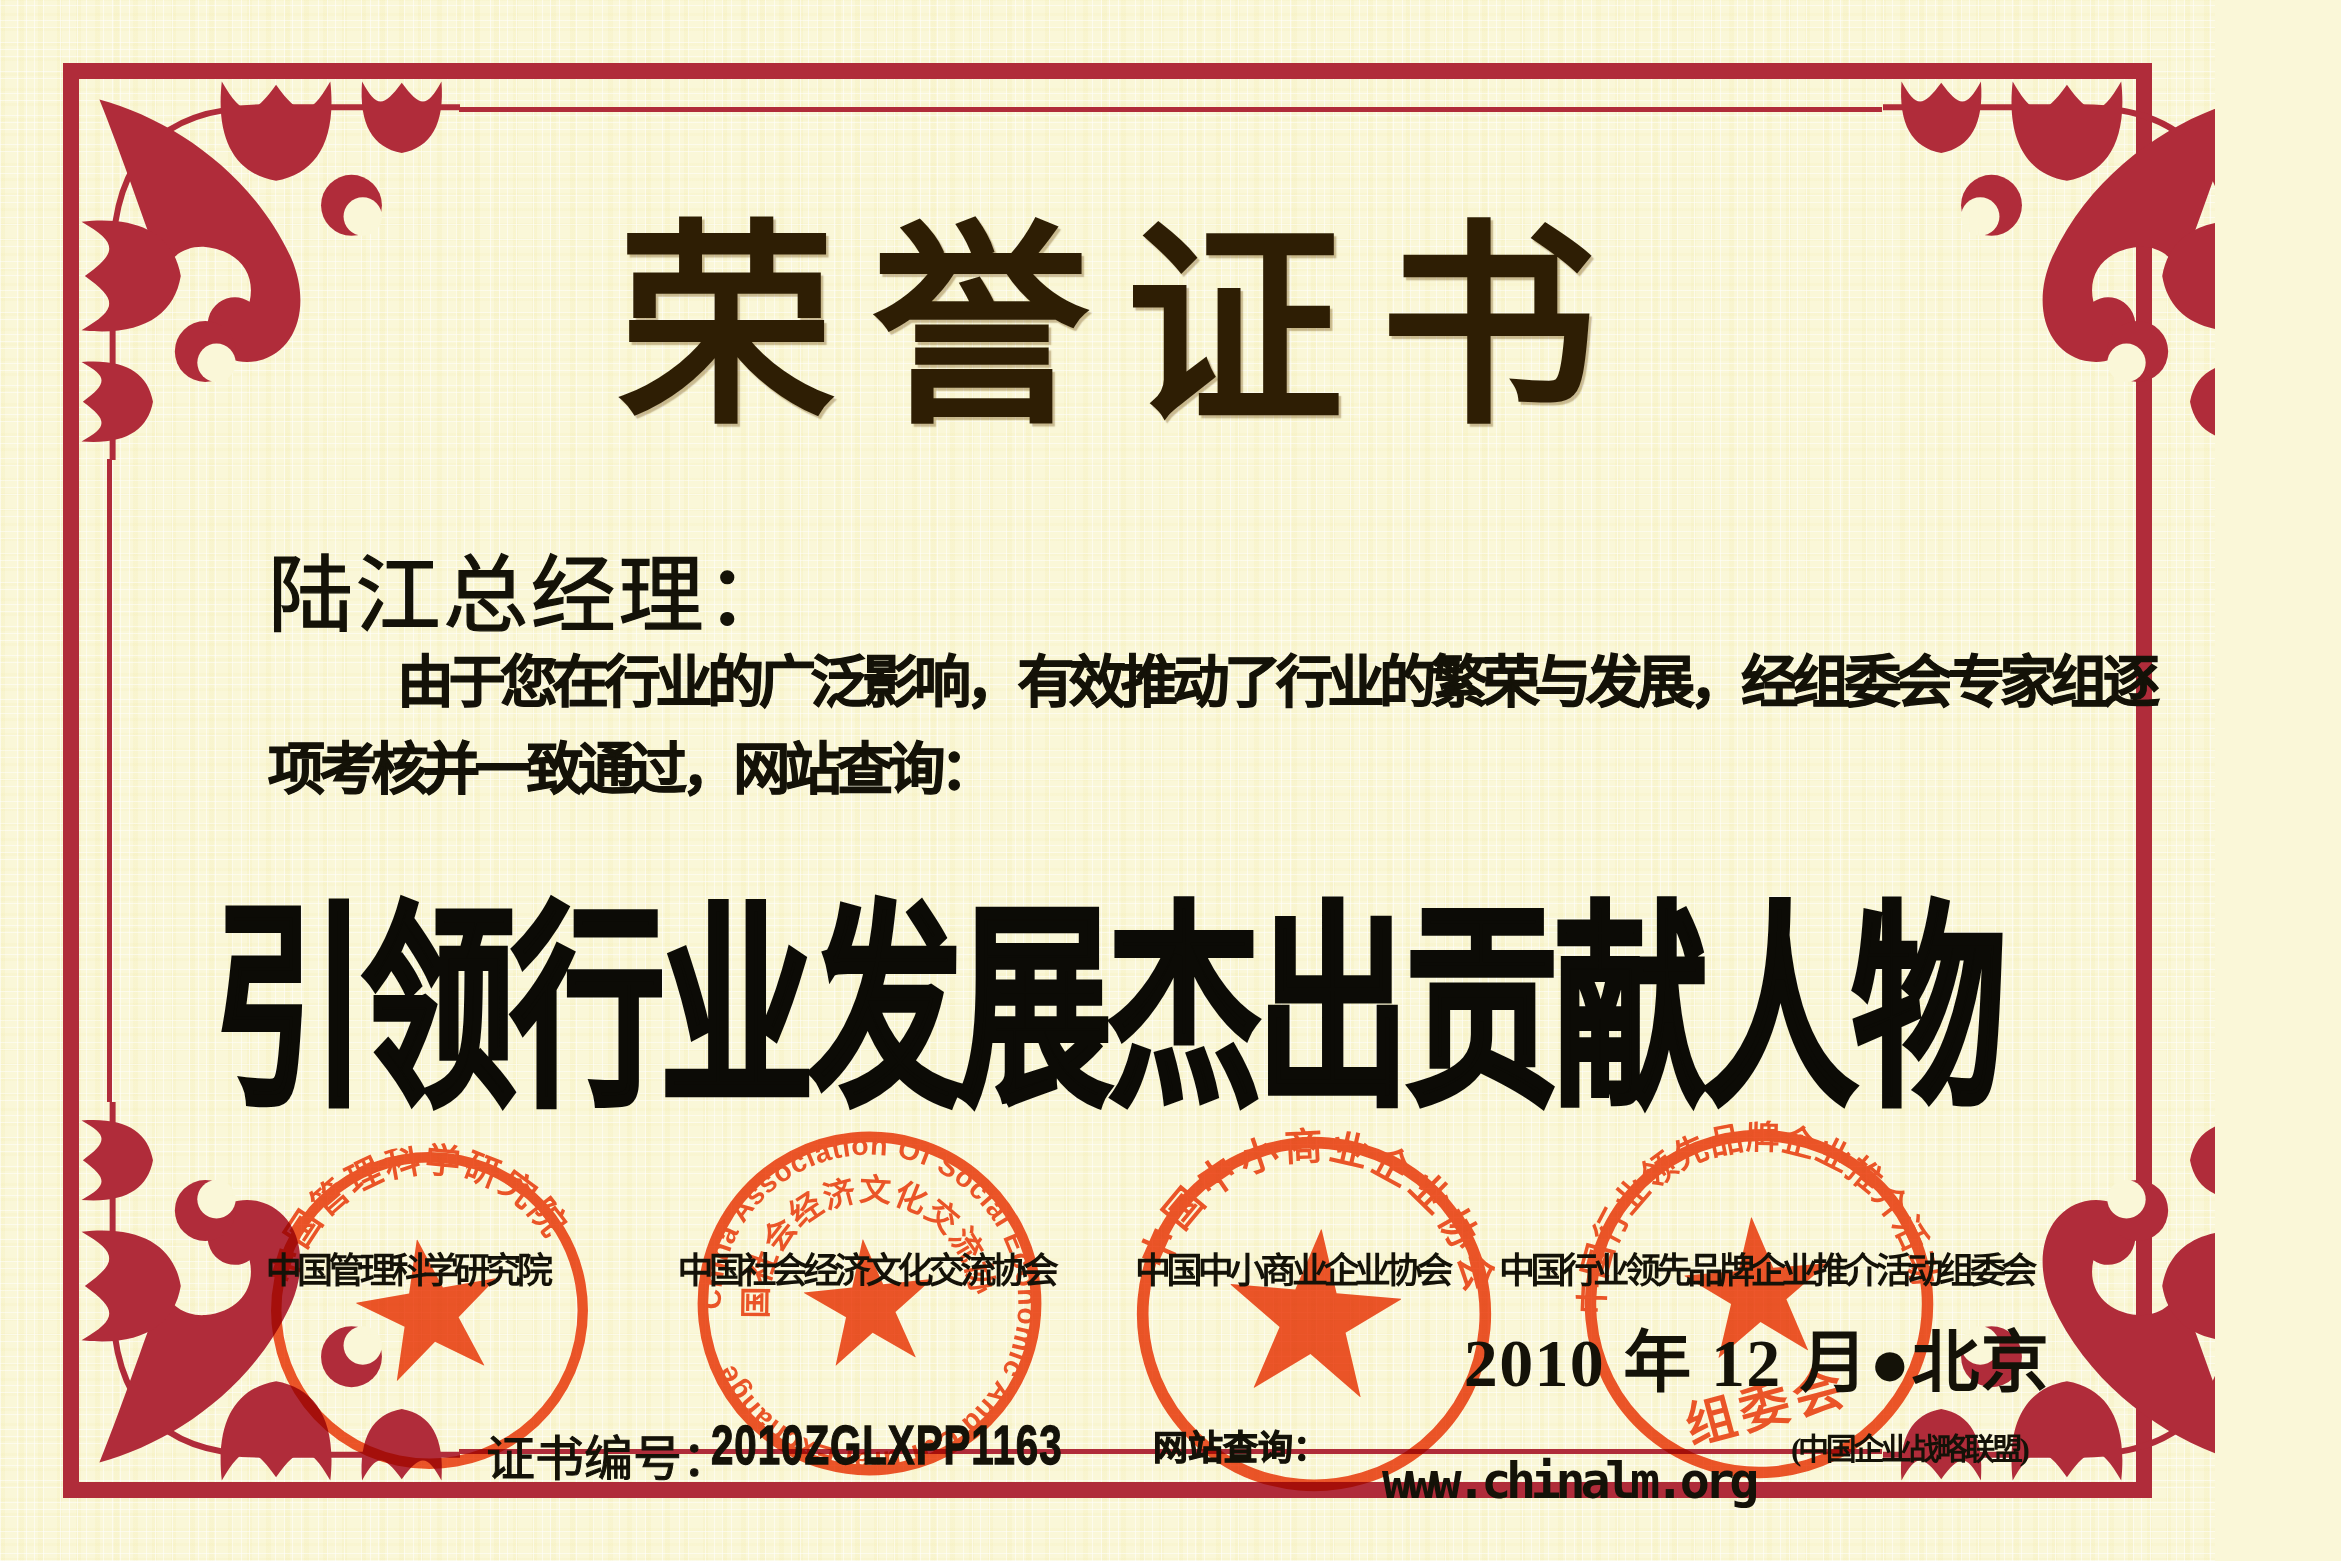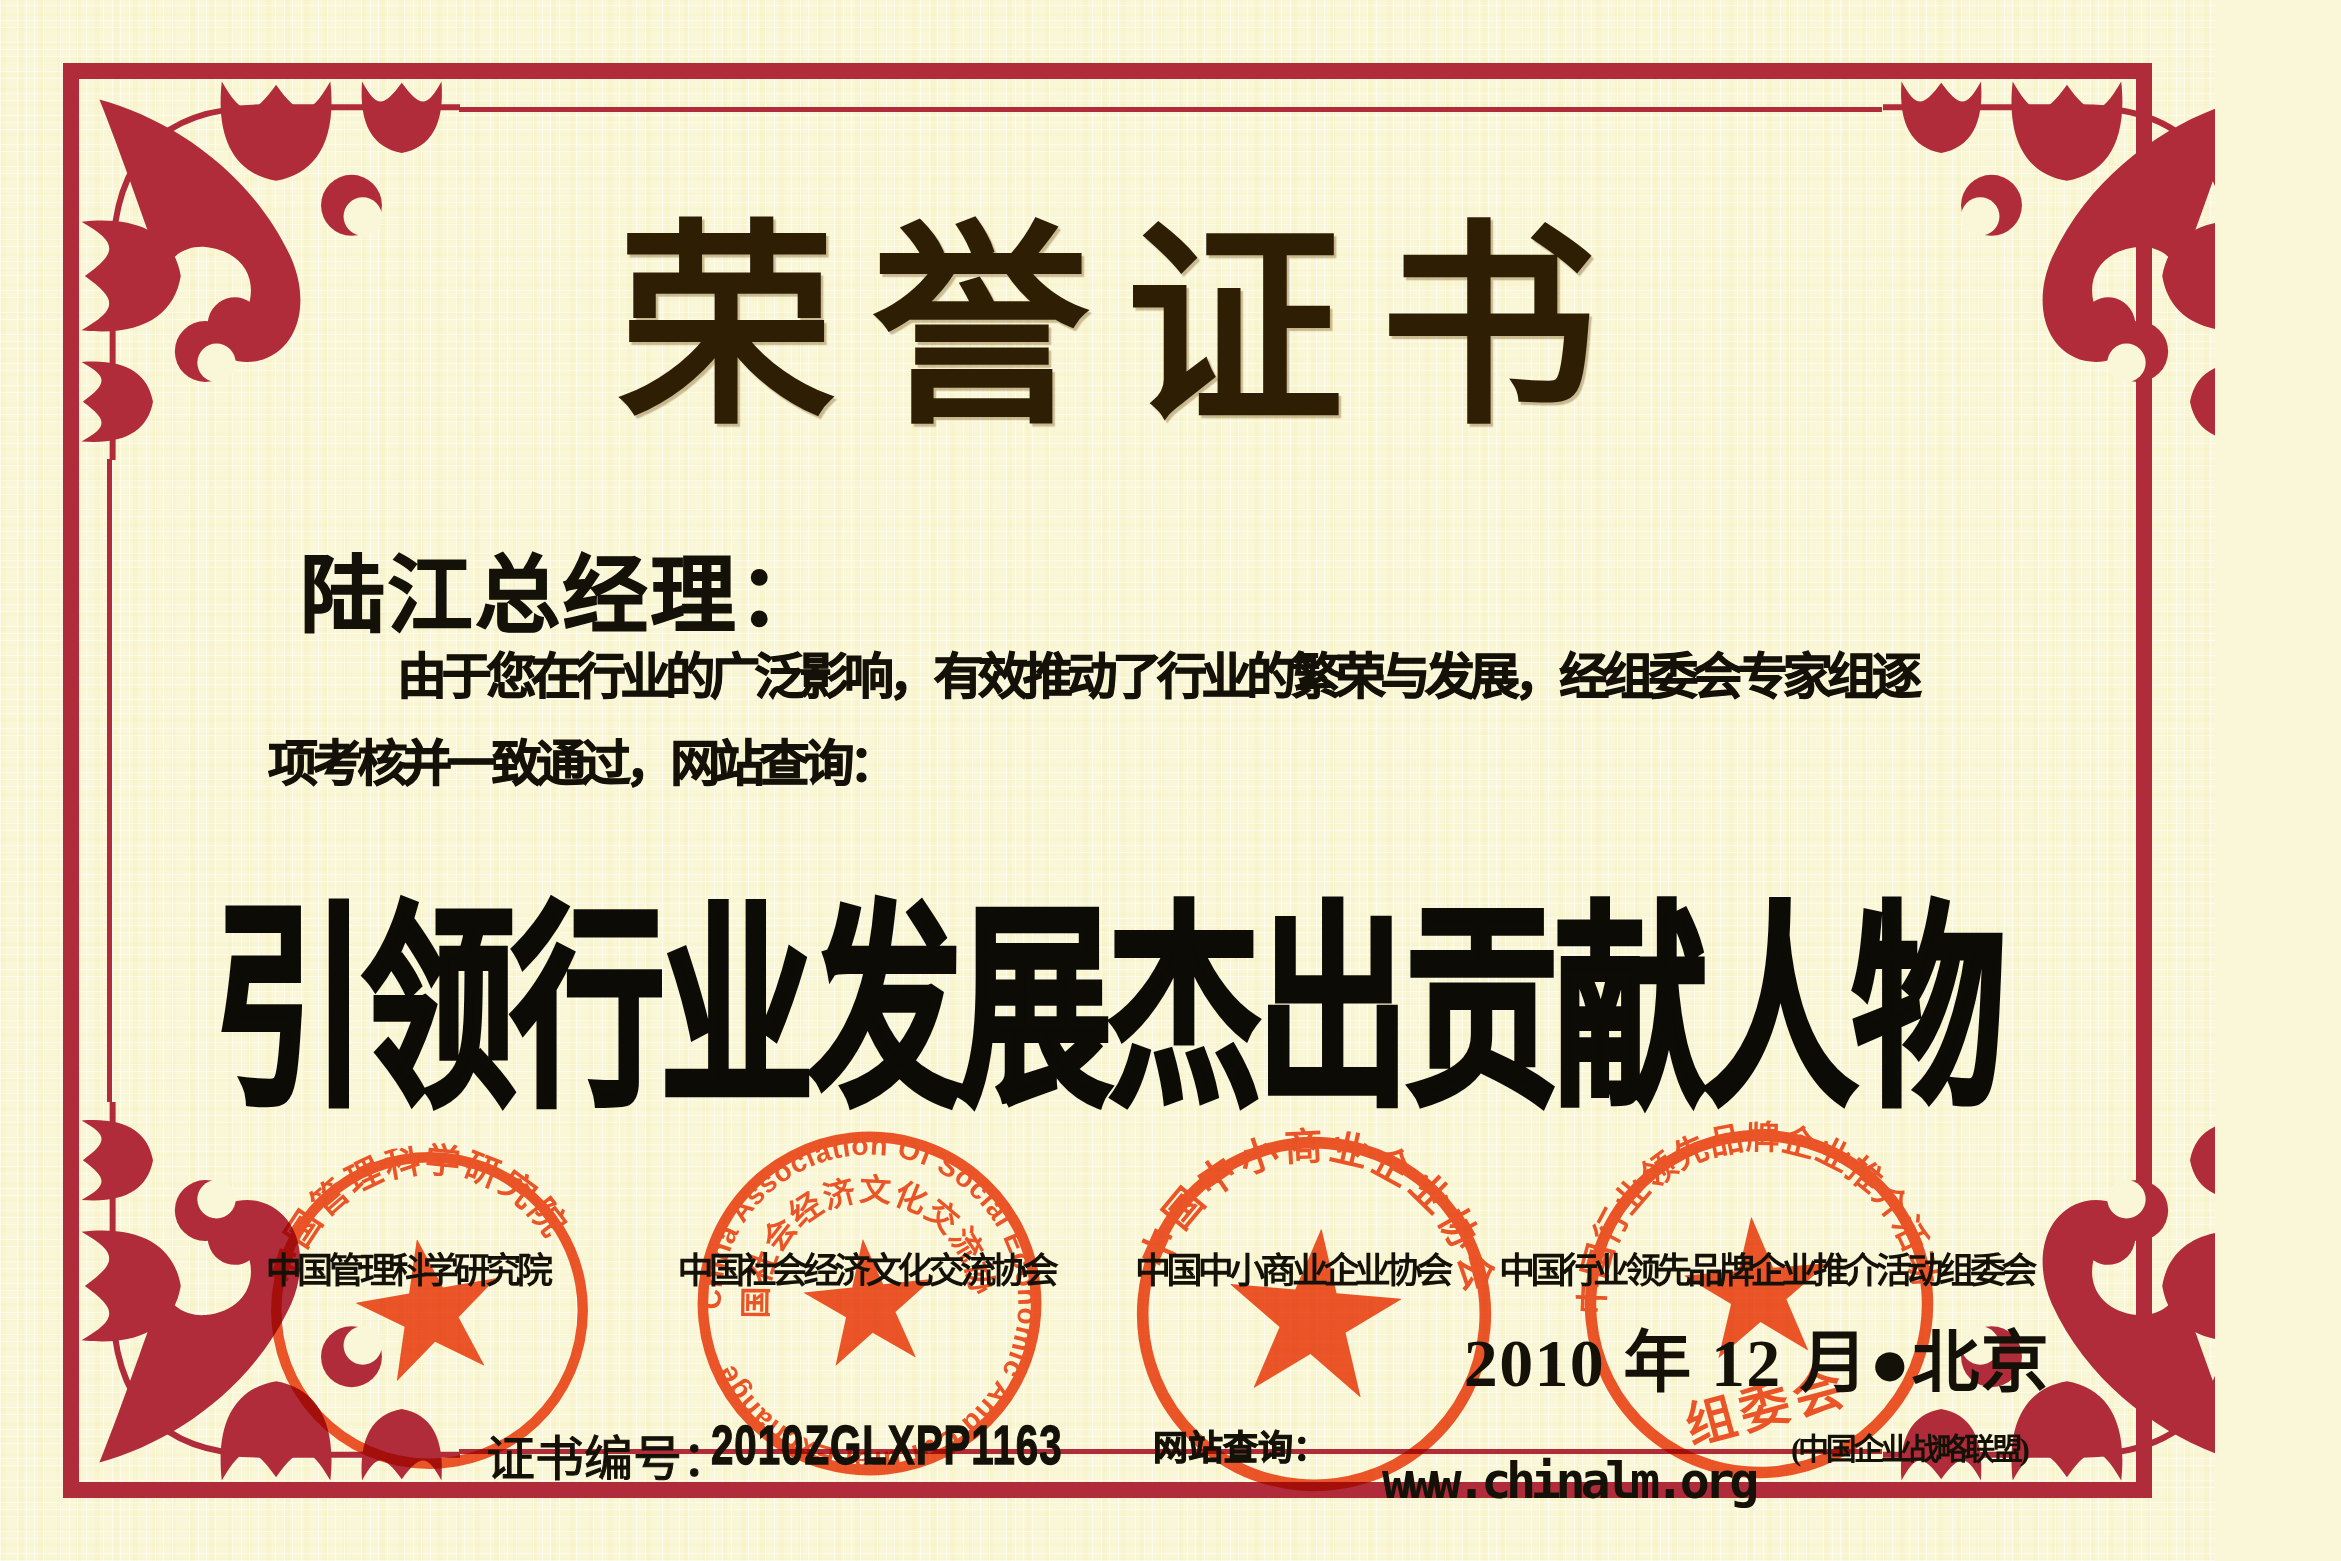--- a/index.html
+++ b/index.html
@@ -42,26 +42,26 @@
   
   .title{
     position:absolute;left:0;top:210px;width:100%;
     text-align:center;font-family:"Liberation Serif", serif;
     font-size:218px;line-height:1.1;font-weight:900;color:var(--title-ink);
     letter-spacing:36px;padding-left:36px;z-index:2;
     text-shadow:2.6px 3.3px 1.3px rgba(105,70,8,.35);
   }
   .recipient{
     position:absolute;left:268px;top:526px;
-    font-size:85px;font-weight:700;color:var(--ink);letter-spacing:2.6px;
-    -webkit-text-stroke:1.3px var(--ink);z-index:2;margin-left:32px;
+    font-size:85px;font-weight:400;color:var(--ink);letter-spacing:2.6px;
+    -webkit-text-stroke:1.3px var(--ink);z-index:2;
   }
   .body-line{
     position:absolute;left:268px;width:1864px;
-    font-size:50px;font-weight:700;color:var(--ink);letter-spacing:-5.3px;
+    font-size:57px;font-weight:700;color:var(--ink);letter-spacing:-5.3px;
     -webkit-text-stroke:1px var(--ink);z-index:2;white-space:nowrap;
   }
   .body-line-1{top:636px;padding-left:129px;}
   .body-line-2{top:723px;}
   .award{
     position:absolute;left:0;top:834px;width:100%;text-align:center;
     font-size:153px;font-weight:900;color:#0c0b06;letter-spacing:-4px;
     -webkit-text-stroke:4px #0c0b06;
     transform:scaleY(1.42);transform-origin:center top;
     z-index:2;white-space:nowrap;

